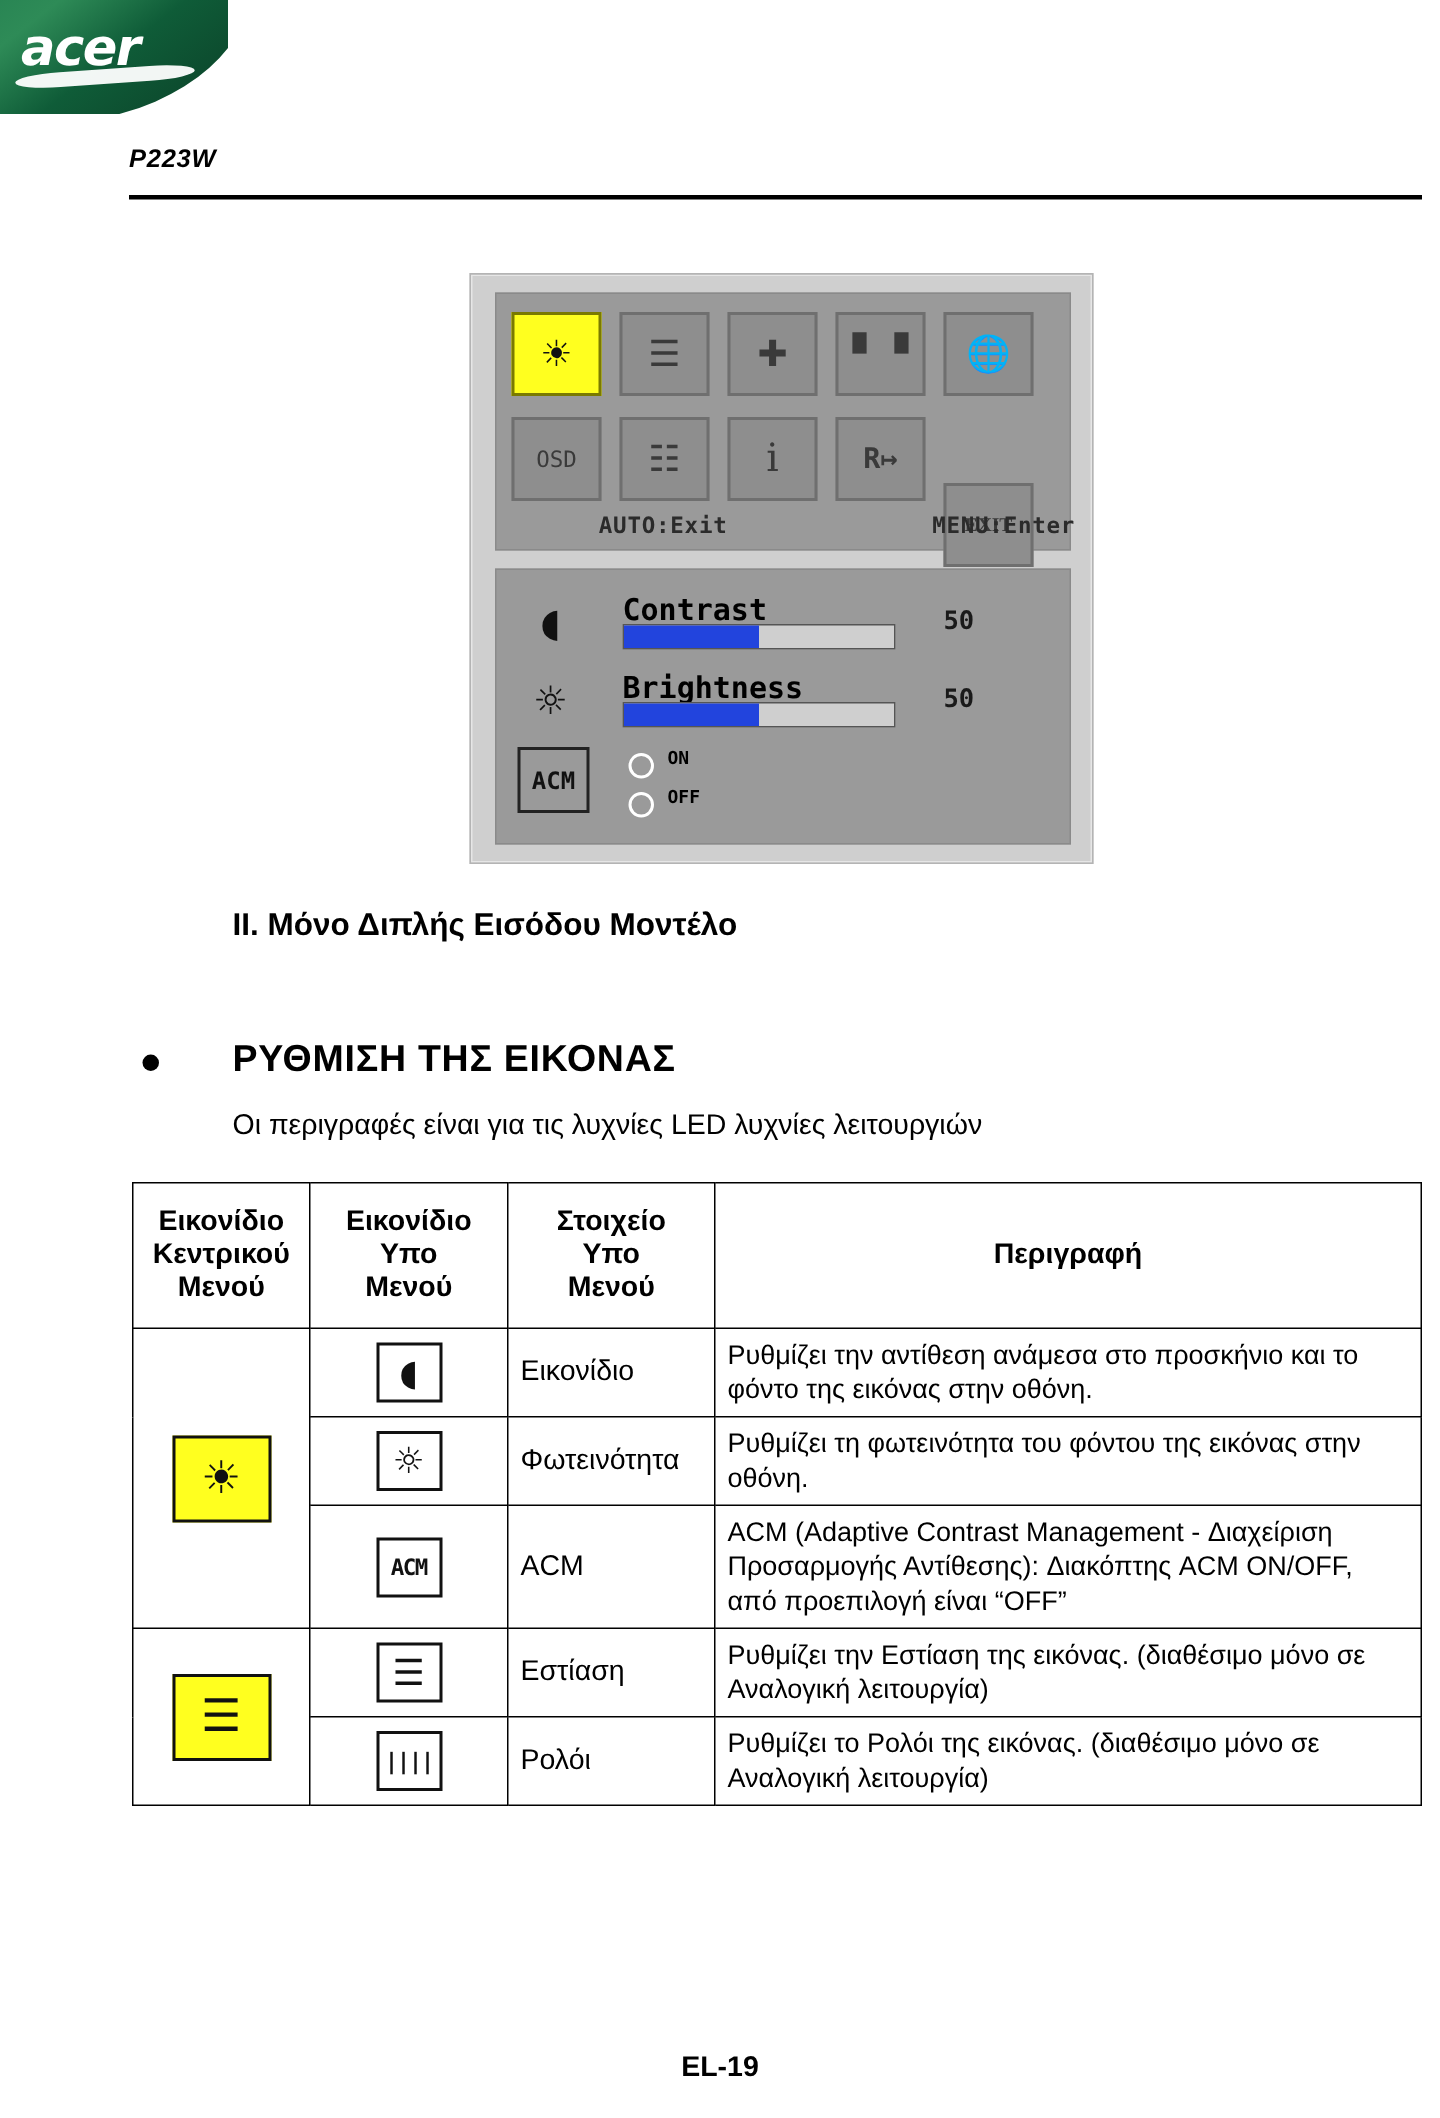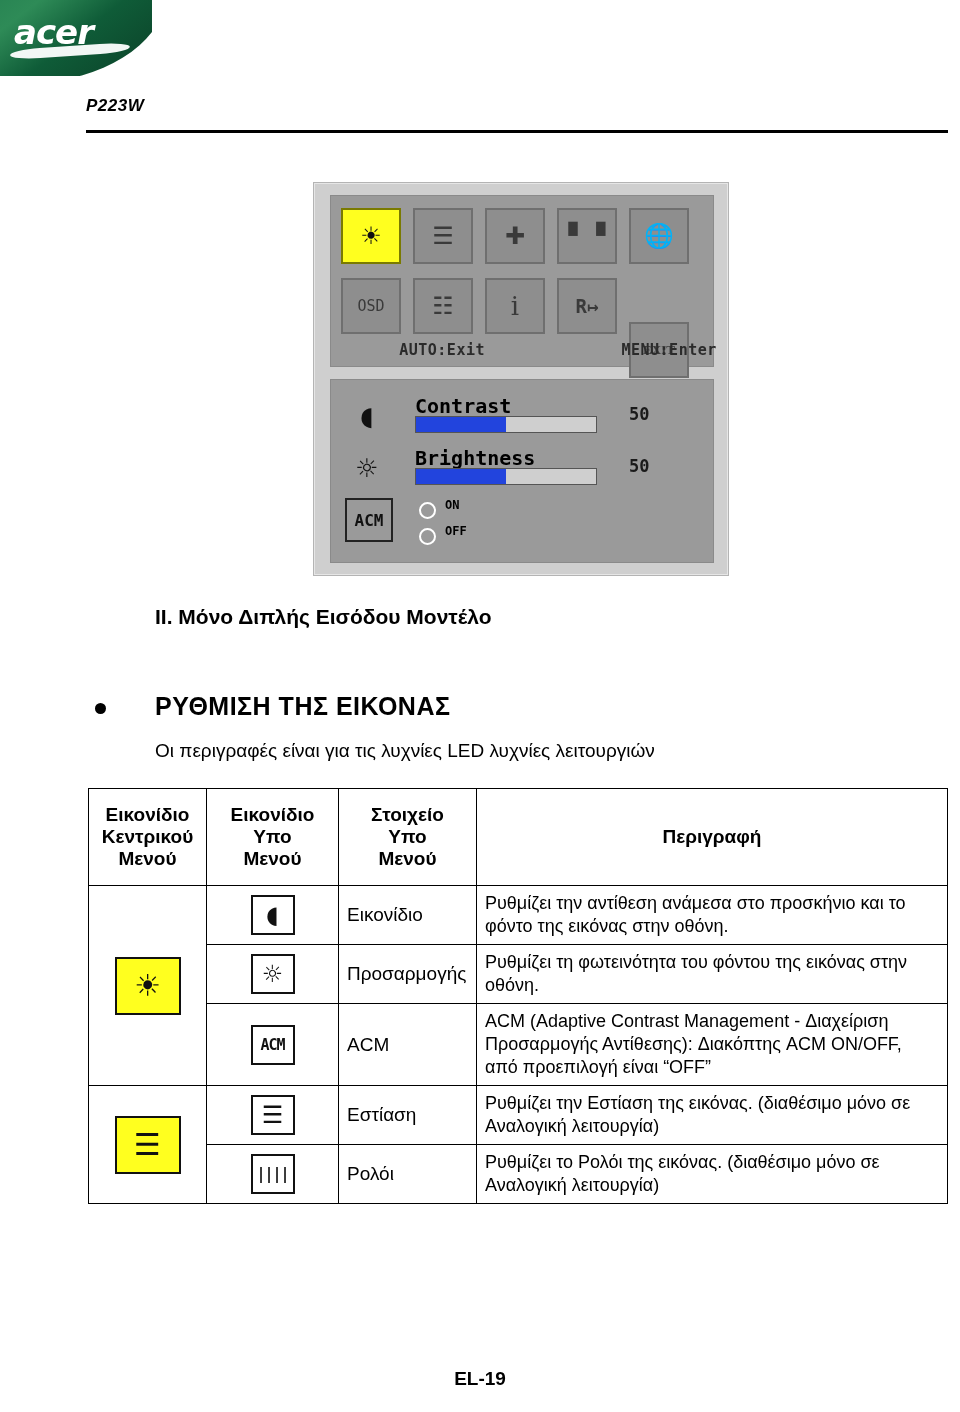--- a/index.html
+++ b/index.html
@@ -303,21 +303,21 @@
         <span class="tbox">◖</span>
       </td>
       <td class="cell-name">Εικονίδιο</td>
       <td class="cell-desc">Ρυθμίζει την αντίθεση ανάμεσα στο προσκήνιο και το φόντο της εικόνας στην οθόνη.</td>
     </tr>
 
     <tr>
       <td class="cell-icon">
         <span class="tbox">☼</span>
       </td>
-      <td class="cell-name">Προσαρμογής</td>
+      <td class="cell-name">Φωτεινότητα</td>
       <td class="cell-desc">Ρυθμίζει τη φωτεινότητα του φόντου της εικόνας στην οθόνη.</td>
     </tr>
 
     <tr>
       <td class="cell-icon">
         <span class="tbox mono">ACM</span>
       </td>
       <td class="cell-name">ACM</td>
       <td class="cell-desc">ACM (Adaptive Contrast Management - Διαχείριση Προσαρμογής Αντίθεσης): Διακόπτης ACM ON/OFF, από προεπιλογή είναι “OFF”</td>
     </tr>

